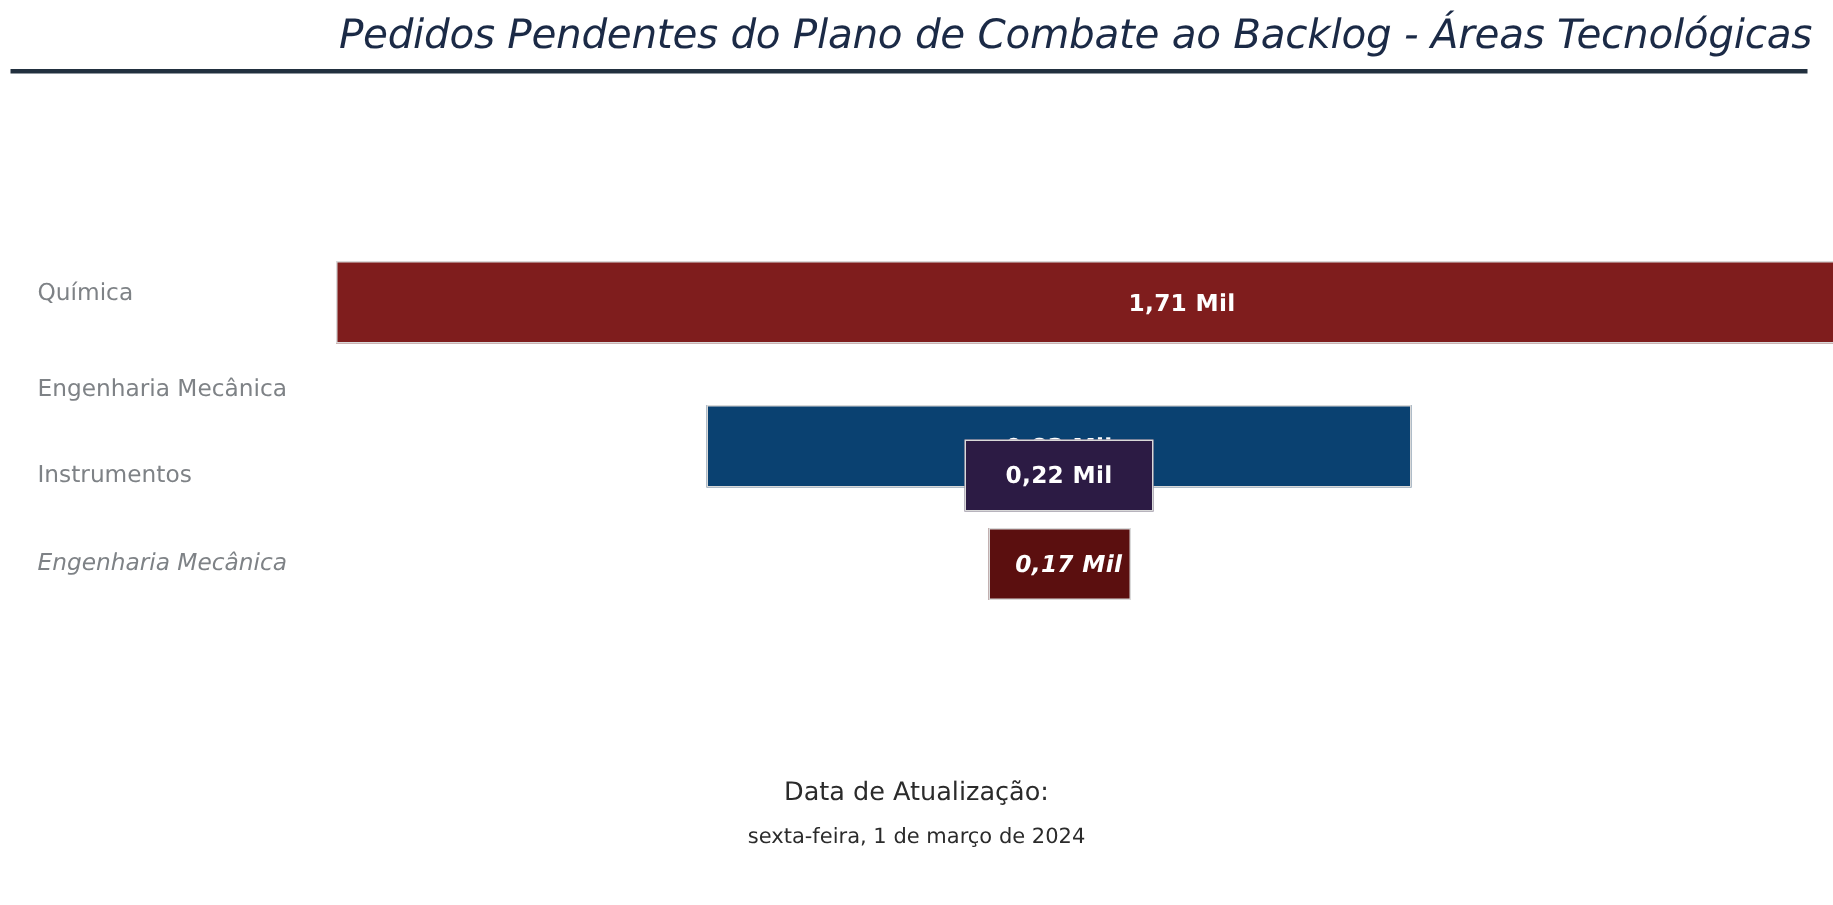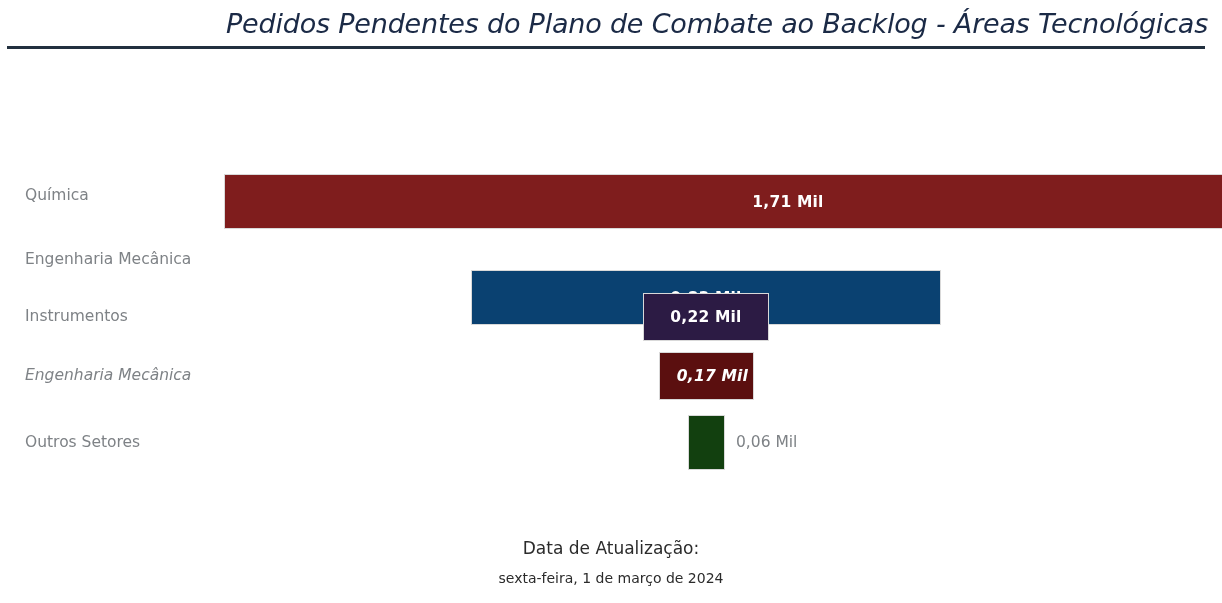--- a/index.html
+++ b/index.html
@@ -95,21 +95,21 @@
     font-size: 15.5px;
     font-weight: 400;
     color: #7e8286;
     white-space: nowrap;
   }
 
   
   .footer {
     position: absolute;
     left: 0;
-    top: 536px;
+    top: 516px;
     width: 1222px;
     text-align: center;
   }
   .footer-title {
     font-family: "DejaVu Sans", sans-serif;
     font-size: 17px;
     color: #2b2b2b;
     line-height: 24px;
   }
   .footer-date {
@@ -146,23 +146,18 @@
       <div class="bar" style="left: 643px; width: 126px; top: 0px; height: 48px; background: rgb(44, 27, 68);">
         <span class="bar-value-inside">0,22 Mil</span>
       </div>
     </div>
     <div class="row" style="top: 292px; height: 48px; font-style: italic;">
       <div class="cat-label" style="top: 14px;">Engenharia Mecânica</div>
       <div class="bar" style="left: 659px; width: 95px; top: 0px; height: 48px; background: rgb(91, 15, 15); padding-left: 12px;">
         <span class="bar-value-inside">0,17 Mil</span>
       </div>
     </div>
-    <div class="row" style="top: 355px; height: 55px;">
-      <div class="cat-label" style="top: 17.5px;">Outros Setores</div>
-      <div class="bar" style="left: 688px; width: 37px; top: 0px; height: 55px; background: rgb(18, 64, 15);"></div>
-      <div class="bar-value-outside" style="left: 736px; top: 17.5px;">0,06 Mil</div>
-    </div>
   </div>
 
 <div class="footer">
   <div class="footer-title">Data de Atualização:</div>
   <div class="footer-date">sexta-feira, 1 de março de 2024</div>
 </div>
 
 </body></html>

